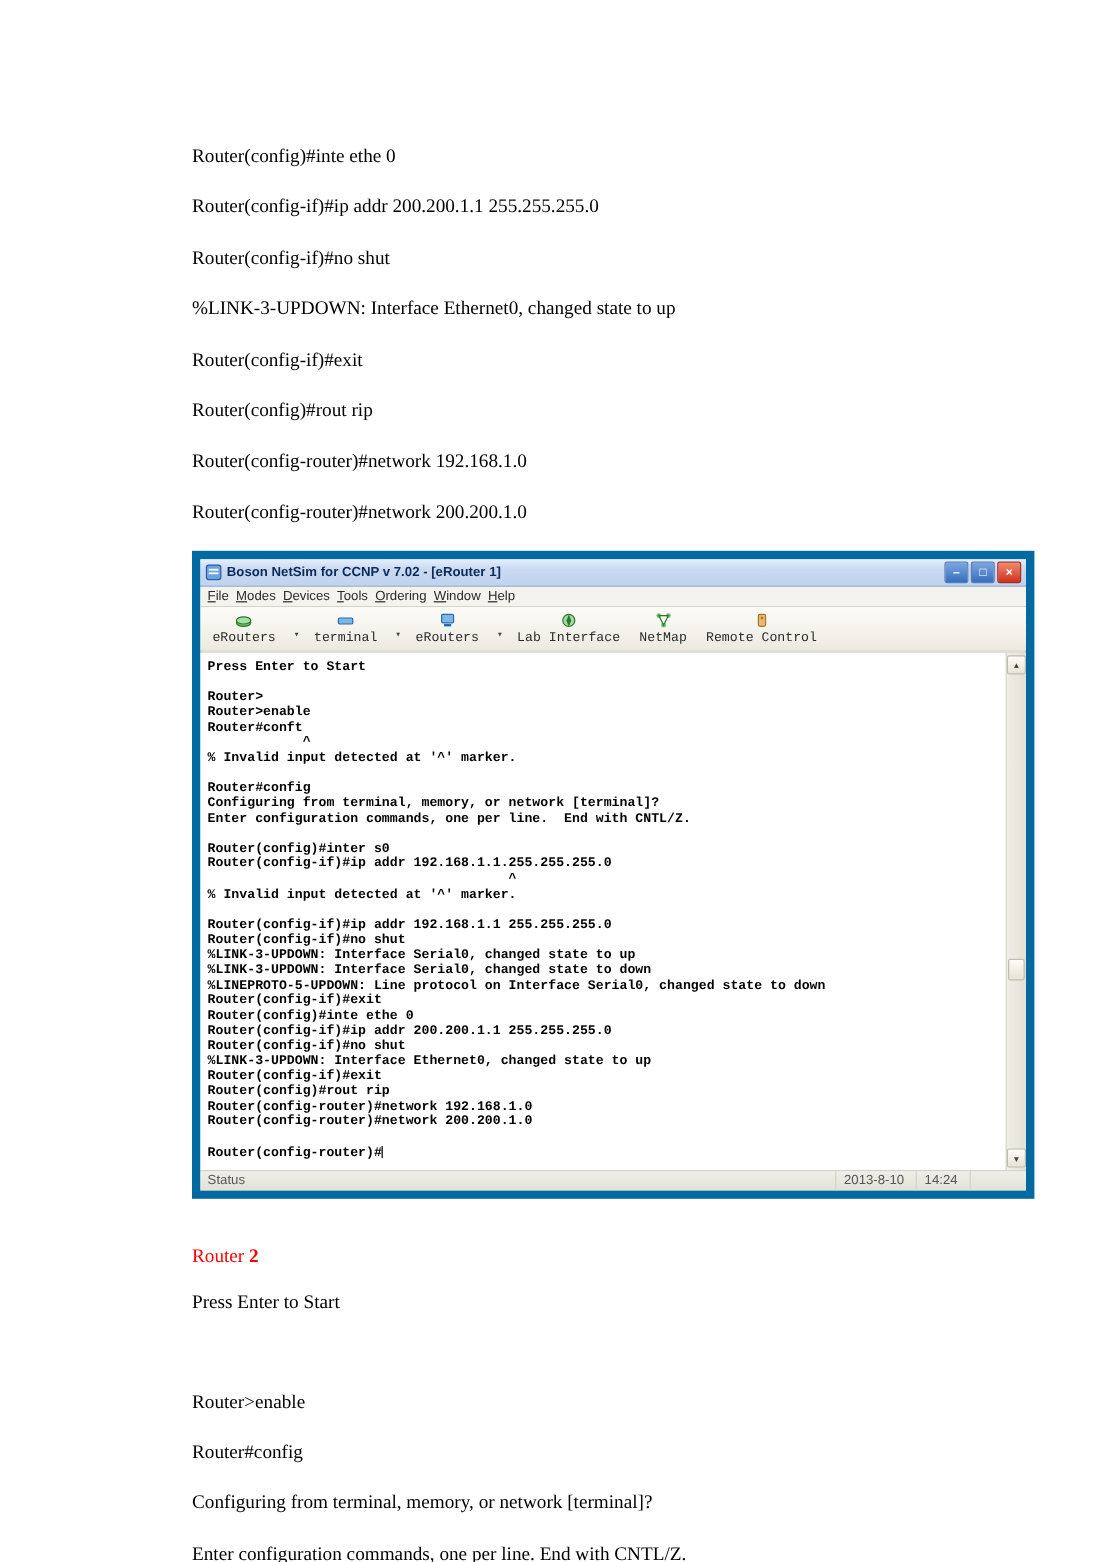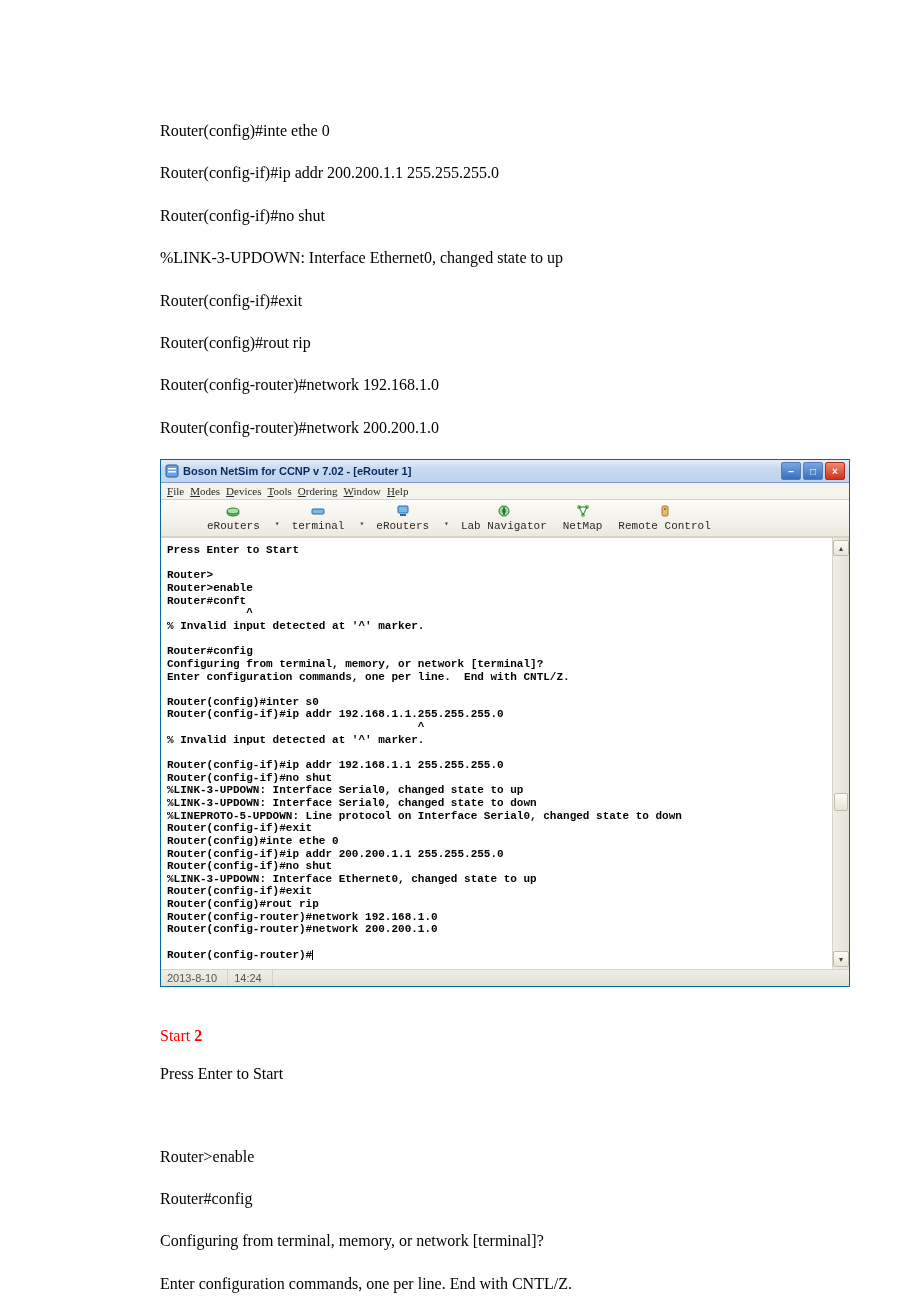--- a/index.html
+++ b/index.html
@@ -23,21 +23,21 @@
     color: #ff0000;
     font-size: 16px;
     margin: 40px 0 18px 0;
   }
   .router2-heading .num {
     font-weight: bold;
   }
   
   .app-window {
     width: 688px;
-    border: 1px solid #0369a1;
+    border: 7px solid #0369a1;
     font-family: "Tahoma", "Arial", sans-serif;
     font-size: 11px;
     margin: 4px 0 12px 0;
     background: #fff;
     box-shadow: 0 0 0 1px #9db6d4 inset;
   }
   .titlebar {
     height: 22px;
     background: linear-gradient(to bottom, #3a6ea5 0%, #1c3f6e 50%, #0a4d8c 100%);
     background: linear-gradient(to bottom, #e6eefb 0%, #c9d9f0 40%, #bed4ef 100%);
@@ -79,21 +79,21 @@
     font-weight: bold;
   }
   .win-btn.close {
     background: linear-gradient(to bottom, #f08a6e, #d0321c);
     border-color: #a63020;
   }
   .menubar {
     background: #f4f3ee;
     border-bottom: 1px solid #d6d2c6;
     padding: 2px 6px;
-    font-family: Liberation Serif, serif;
+    font-family: Liberation Sans, sans-serif;
     font-size: 11px;
     color: #2a2a2a;
     display: flex;
     gap: 6px;
     text-align: right;
   }
   .menubar span { cursor: default; }
   .menubar .u { text-decoration: underline; }
   .toolbar {
     background: linear-gradient(to bottom, #fdfcf9, #eceadf);
@@ -109,21 +109,20 @@
   .tb-item {
     display: flex;
     flex-direction: column;
     align-items: center;
     padding: 0 4px;
   }
   .tb-row {
     display: flex;
     align-items: flex-end;
     gap: 8px;
-    margin-left: 36px;
   }
   .tb-icon {
     width: 16px;
     height: 16px;
     display: flex;
     align-items: center;
     justify-content: center;
     font-size: 13px;
   }
   .tb-label { margin-top: 1px; }
@@ -269,21 +268,21 @@
         </div>
         <span class="tb-arrow">▾</span>
 
         <div class="tb-item">
           <span class="tb-icon">
               <svg viewBox="0 0 16 16">
                 <circle cx="8" cy="8" r="5" fill="#a6d8a6" stroke="#2a7a2a"></circle>
                 <path d="M8 3 L10 8 L8 13 L6 8 Z" fill="#2a7a2a"></path>
               </svg>
             </span>
-          <span class="tb-label">Lab Navigator</span>
+          <span class="tb-label">Lab Interface</span>
         </div>
 
         <div class="tb-item">
           <span class="tb-icon">
               <svg viewBox="0 0 16 16">
                 <circle cx="4" cy="4" r="2" fill="#6fc06f"></circle>
                 <circle cx="12" cy="4" r="2" fill="#6fc06f"></circle>
                 <circle cx="8" cy="12" r="2" fill="#6fc06f"></circle>
                 <path d="M4 4 L12 4 L8 12 Z" fill="none" stroke="#2a7a2a"></path>
               </svg>
@@ -338,28 +337,29 @@
 Router(config-router)#</span><span class="cursor"></span></div>
       <div class="scrollbar">
         <div class="scroll-btn">▴</div>
         <div class="scroll-track">
           <div class="scroll-thumb"></div>
         </div>
         <div class="scroll-btn">▾</div>
       </div>
     </div>
     <div class="statusbar">
+      <div class="status-cell first">Status</div>
       <div class="status-cell">2013-8-10</div>
       <div class="status-cell">14:24</div>
       <div class="status-cell" style="width:30px;border-right:none;"></div>
     </div>
   </div>
 
   <p class="router2-heading">
-    <span>Start </span><span class="num">2</span>
+    <span>Router </span><span class="num">2</span>
   </p>
 
   <p class="cmd-line">Press Enter to Start</p>
   <p class="cmd-line" style="height:20px;"></p>
   <p class="cmd-line">Router&gt;enable</p>
   <p class="cmd-line">Router#config</p>
   <p class="cmd-line">Configuring from terminal, memory, or network [terminal]?</p>
   <p class="cmd-line">Enter configuration commands, one per line.    End with CNTL/Z.</p>
 </div>
 

